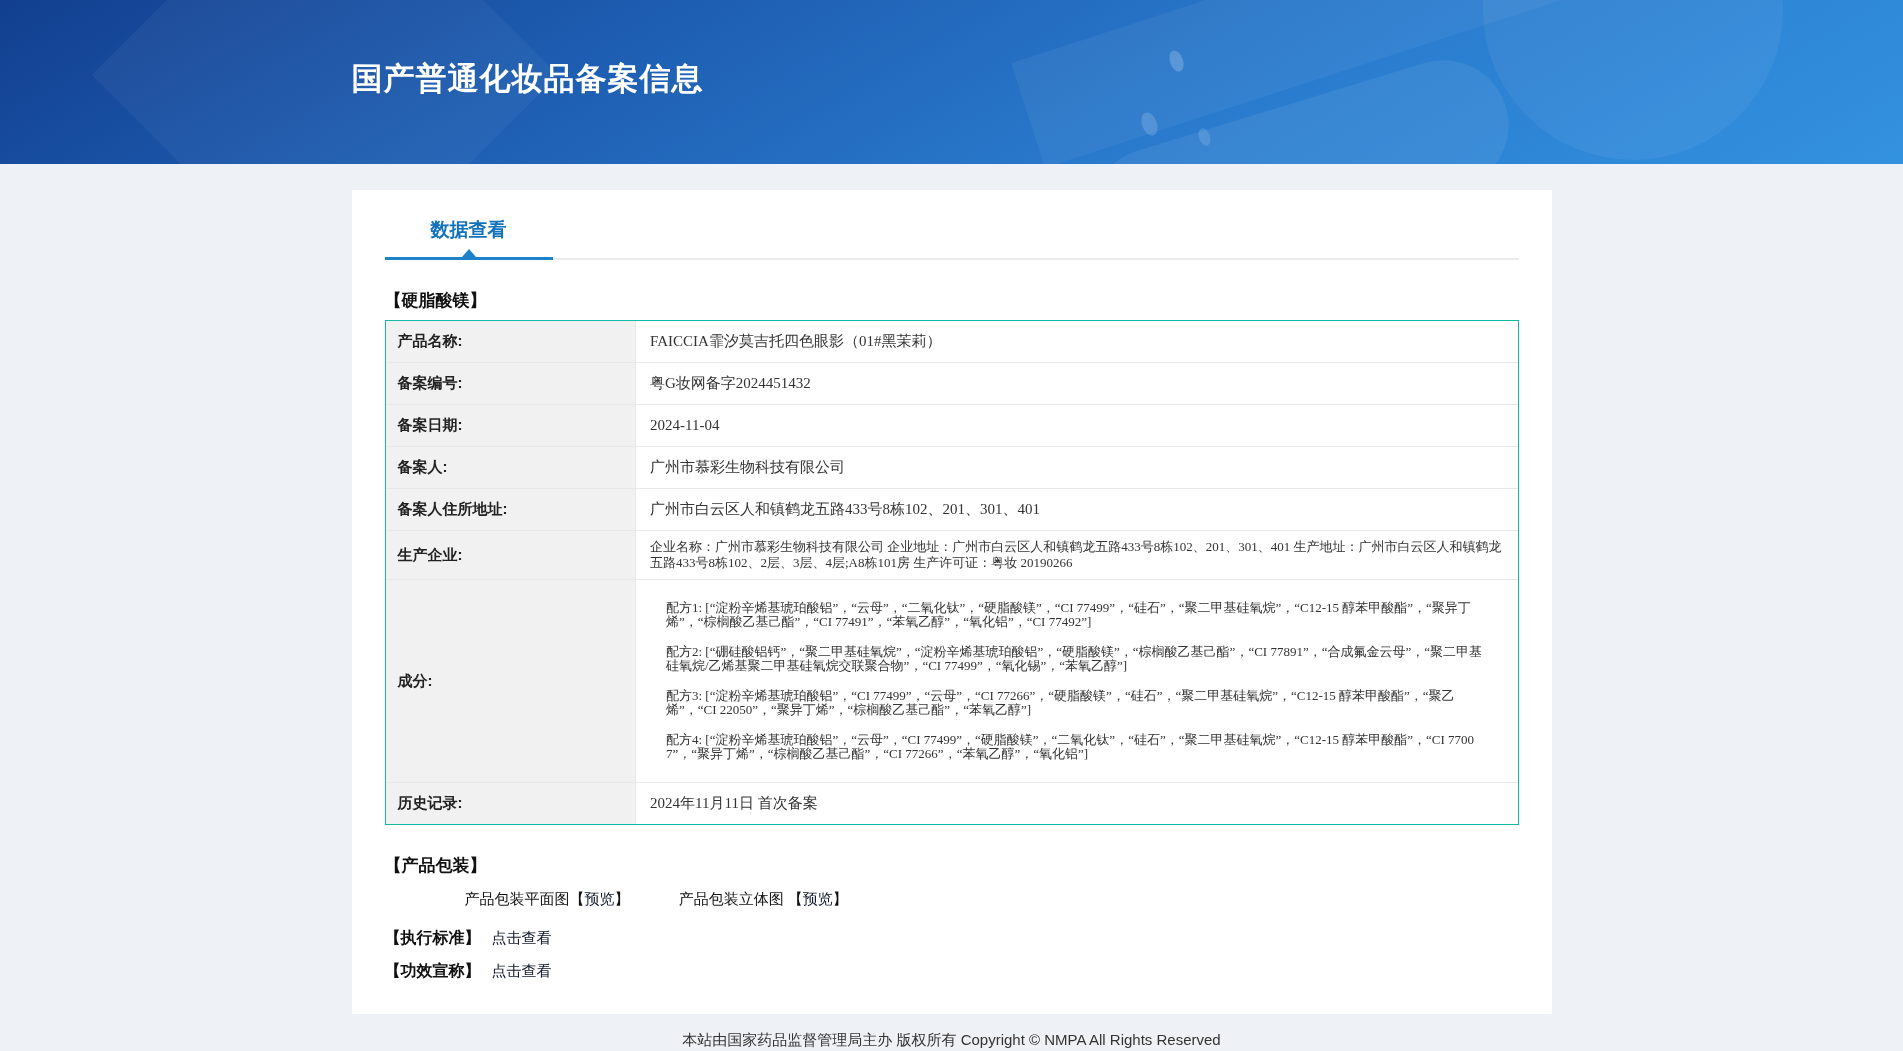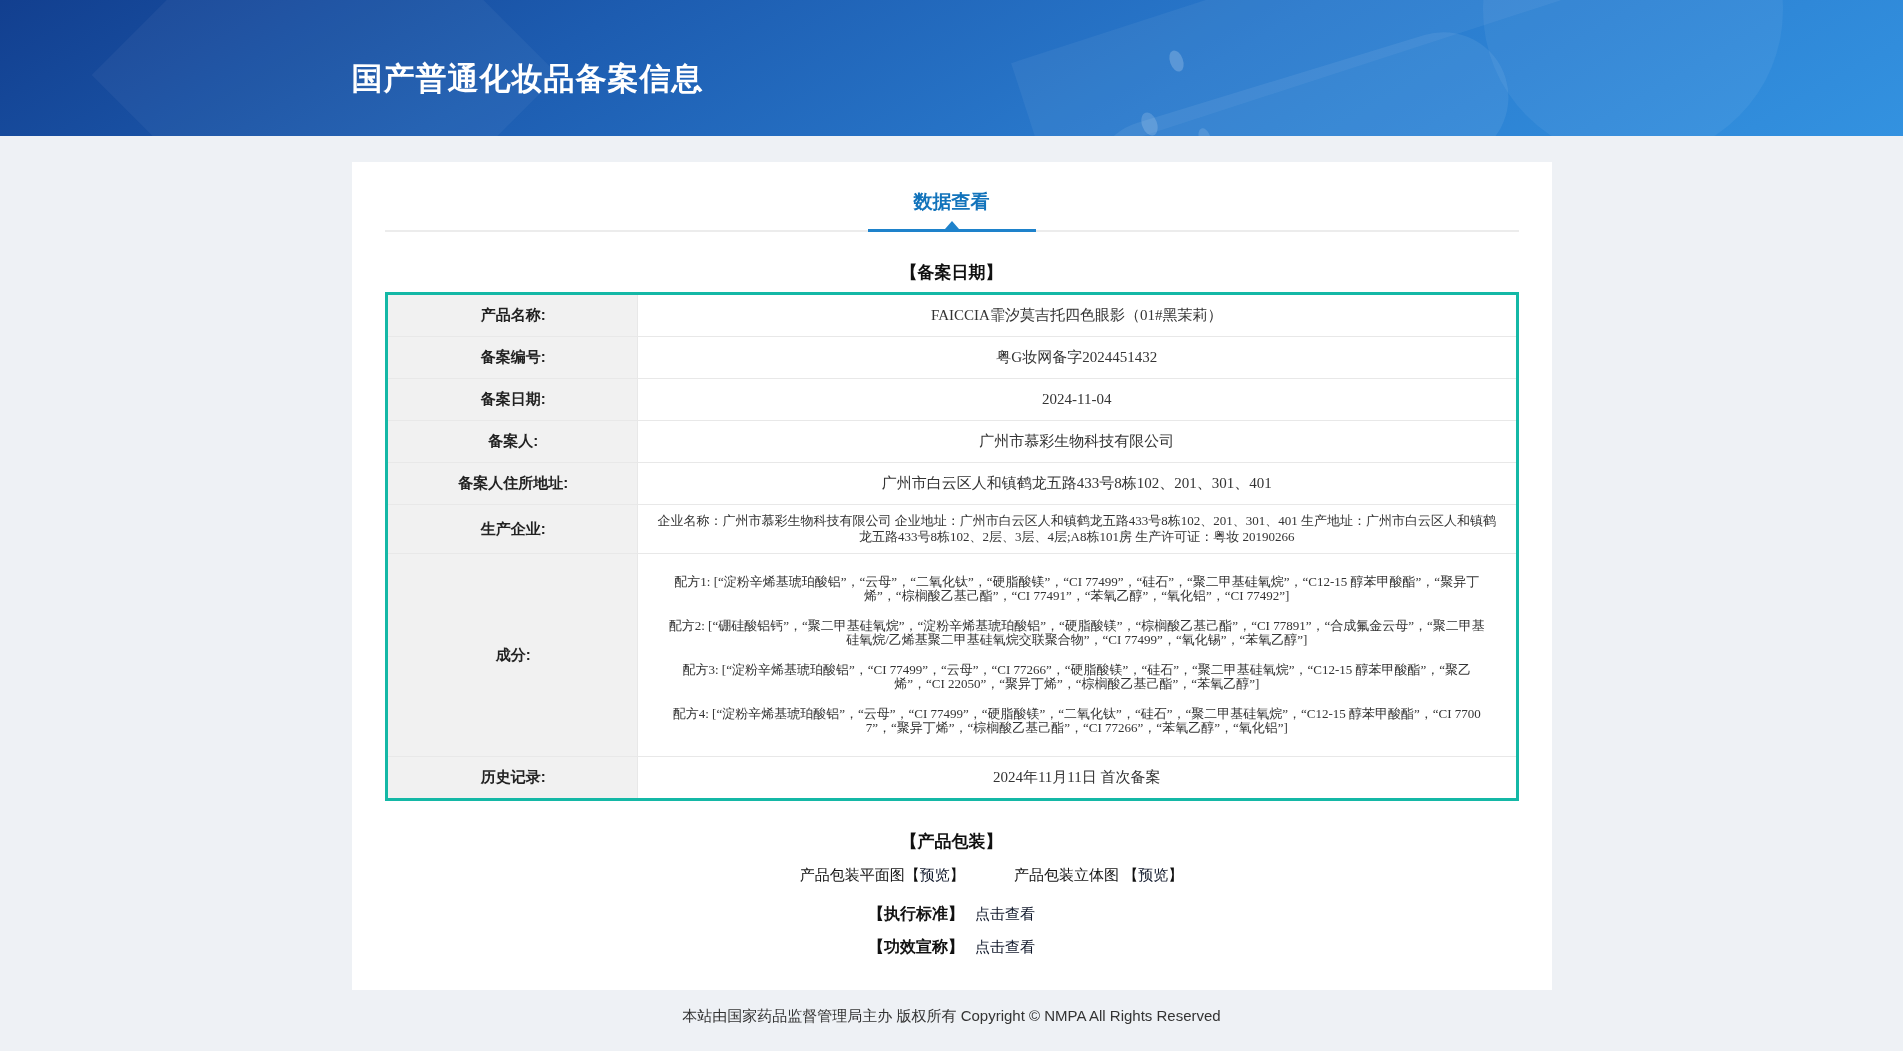--- a/index.html
+++ b/index.html
@@ -4,59 +4,59 @@
 <style>
   * { margin:0; padding:0; box-sizing:border-box; }
   html,body { background:#eef1f5; }
   body {
     width:1903px; height:1051px; overflow:hidden;
     font-family:"Liberation Sans","DejaVu Sans",sans-serif;
     color:#333;
   }
   
   .header {
-    height:136px; position:relative; overflow:hidden;
+    height:164px; position:relative; overflow:hidden;
     background:linear-gradient(150deg,#123f8f 0%,#1d5cb0 30%,#2979cc 62%,#3392e0 100%);
   }
   .header-inner { width:1200px; margin:0 auto; position:relative; z-index:2; }
   .header-title {
     color:#ffffff; font-size:31px; font-weight:700; letter-spacing:1px;
     padding-top:58px;
   }
   .deco { position:absolute; z-index:1; }
   .deco-cube   { left:160px; top:-90px; width:330px; height:330px; background:rgba(255,255,255,0.045); transform:rotate(45deg); }
   .deco-band   { left:53%; top:-60px; width:780px; height:110px; background:rgba(255,255,255,0.05); transform:rotate(-18deg); }
   .deco-pill   { left:57%; bottom:-70px; width:430px; height:130px; border-radius:130px; background:rgba(255,255,255,0.07); transform:rotate(-17deg); }
   .deco-circle { right:120px; top:-140px; width:300px; height:300px; border-radius:50%; background:rgba(255,255,255,0.055); }
   .deco-dot1   { left:61.5%; top:50px;  width:13px; height:22px; border-radius:50%; background:rgba(255,255,255,0.20); transform:rotate(-20deg); }
   .deco-dot2   { left:60%;   top:112px; width:15px; height:24px; border-radius:50%; background:rgba(255,255,255,0.16); transform:rotate(-20deg); }
   .deco-dot3   { left:63%;   top:128px; width:11px; height:18px; border-radius:50%; background:rgba(255,255,255,0.13); transform:rotate(-20deg); }
 
   
   .card {
     width:1200px; min-height:784px; margin:26px auto 0;
-    background:#ffffff; padding:14px 33px 32px;text-align:center;
+    background:#ffffff; padding:14px 33px 32px;
   }
   
   .tabbar { border-bottom:2px solid #ececec; }
   .tab {
     display:inline-block; position:relative; margin-bottom:-2px;
     padding:13px 46px 14px; font-size:19px; font-weight:700; color:#1273bb;
     border-bottom:3px solid #1e82cb; cursor:pointer;
   }
   .tab::after {
     content:""; position:absolute; bottom:0; left:50%; margin-left:-7px;
     width:0; height:0;
     border-left:7px solid transparent; border-right:7px solid transparent;
     border-bottom:8px solid #1e82cb;
   }
   
   .section-label { font-size:17px; font-weight:700; color:#111; margin:29px 0 8px; }
   
-  .table-wrap { border:3px solid #14b8a6; }
+  .table-wrap { border:1px solid #14b8a6; }
   table { width:100%; border-collapse:collapse; table-layout:fixed; }
   td { border:1px solid #e8e8e8; vertical-align:middle; }
   tr:first-child td { border-top:0; }
   tr:last-child td  { border-bottom:0; }
   td:first-child { border-left:0; }
   td:last-child  { border-right:0; }
   td.cell-label {
     background:#f1f1f1; font-weight:700; color:#222;
     font-size:15px; padding:11px 10px 11px 12px;
   }
@@ -95,21 +95,21 @@
       <h1 class="header-title">国产普通化妆品备案信息</h1>
     </div>
   </header>
 
   <main class="card">
 
     <div class="tabbar">
       <div class="tab">数据查看</div>
     </div>
 
-    <div class="section-label">【备案日期】</div>
+    <div class="section-label">【硬脂酸镁】</div>
 
     <div class="table-wrap">
       <table>
         <colgroup>
             <col style="width:250px">
             <col>
           </colgroup>
         <tbody>
           <tr>
             <td class="cell-label">产品名称:</td>

